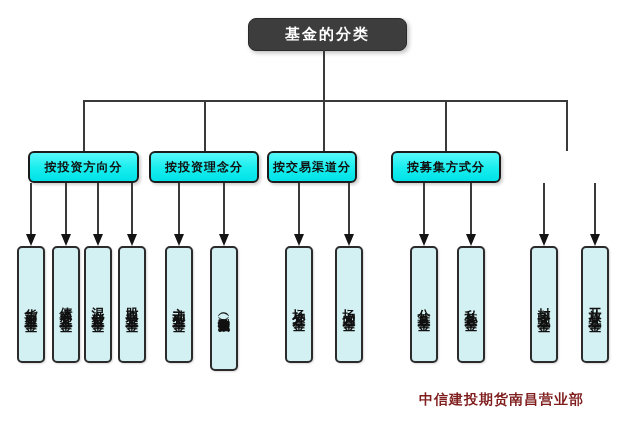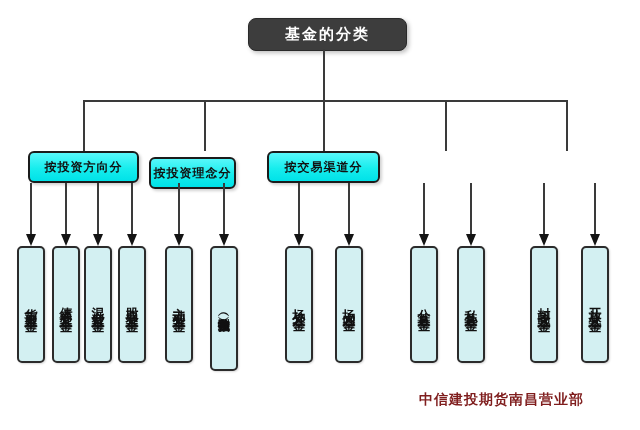--- a/index.html
+++ b/index.html
@@ -61,25 +61,28 @@
   <div class="hline" style="left:83px;top:100px;width:485px;"></div>
   <div class="vline" style="left:83px;top:100px;height:51px;"></div>
   <div class="vline" style="left:204px;top:100px;height:51px;"></div>
   <div class="vline" style="left:323px;top:100px;height:51px;"></div>
   <div class="vline" style="left:445px;top:100px;height:51px;"></div>
   <div class="vline" style="left:566px;top:100px;height:51px;"></div>
 
   <div class="cat-box" style="left:28px;width:111px;">
       <span>按投资方向分</span>
     </div>
-  <div class="cat-box" style="left:149px;width:87px;margin-top:6px;">
+  <div class="cat-box" style="left:149px;width:110px;">
       <span>按投资理念分</span>
     </div>
-  <div class="cat-box" style="left:267px;width:113px;">
+  <div class="cat-box" style="left:267px;width:90px;">
       <span>按交易渠道分</span>
+    </div>
+  <div class="cat-box" style="left:391px;width:110px;">
+      <span>按募集方式分</span>
     </div>
 
   <div class="vline" style="left:30px;top:183px;height:52px;"></div>
   <div class="vline" style="left:65px;top:183px;height:52px;"></div>
   <div class="vline" style="left:97px;top:183px;height:52px;"></div>
   <div class="vline" style="left:131px;top:183px;height:52px;"></div>
   <div class="arrow-down" style="left:26px;top:234px;"></div>
   <div class="arrow-down" style="left:61px;top:234px;"></div>
   <div class="arrow-down" style="left:93px;top:234px;"></div>
   <div class="arrow-down" style="left:127px;top:234px;"></div>

